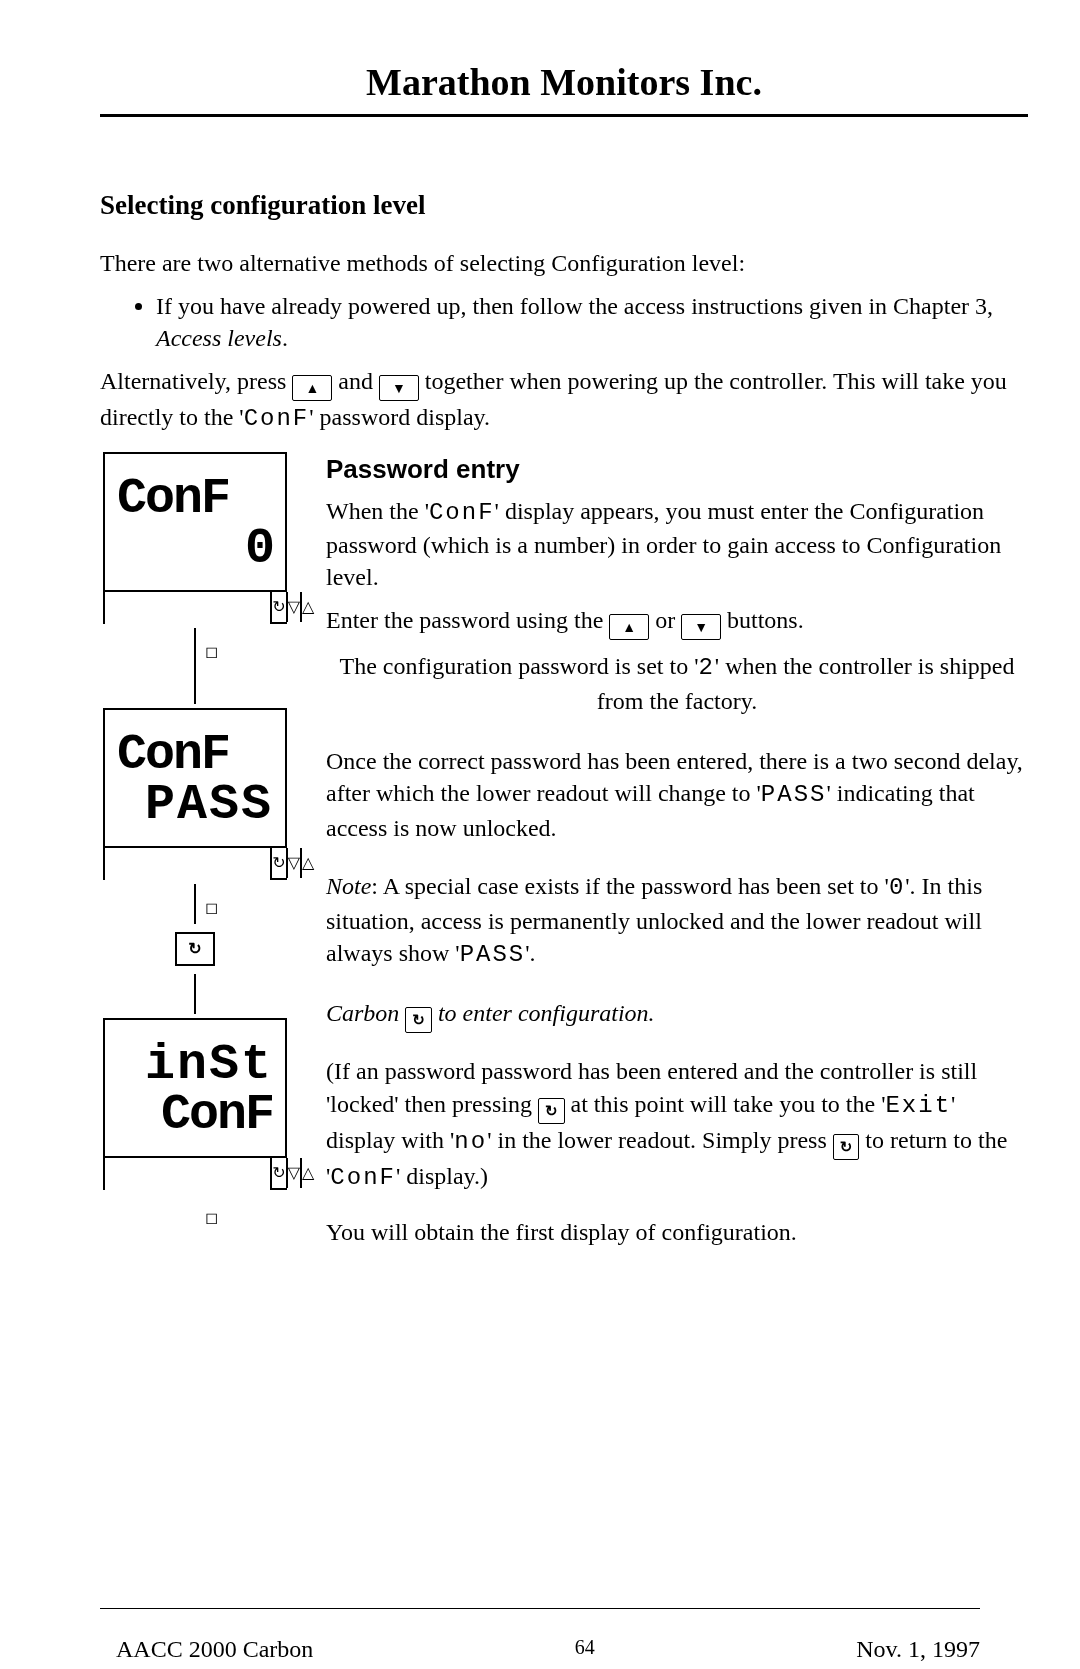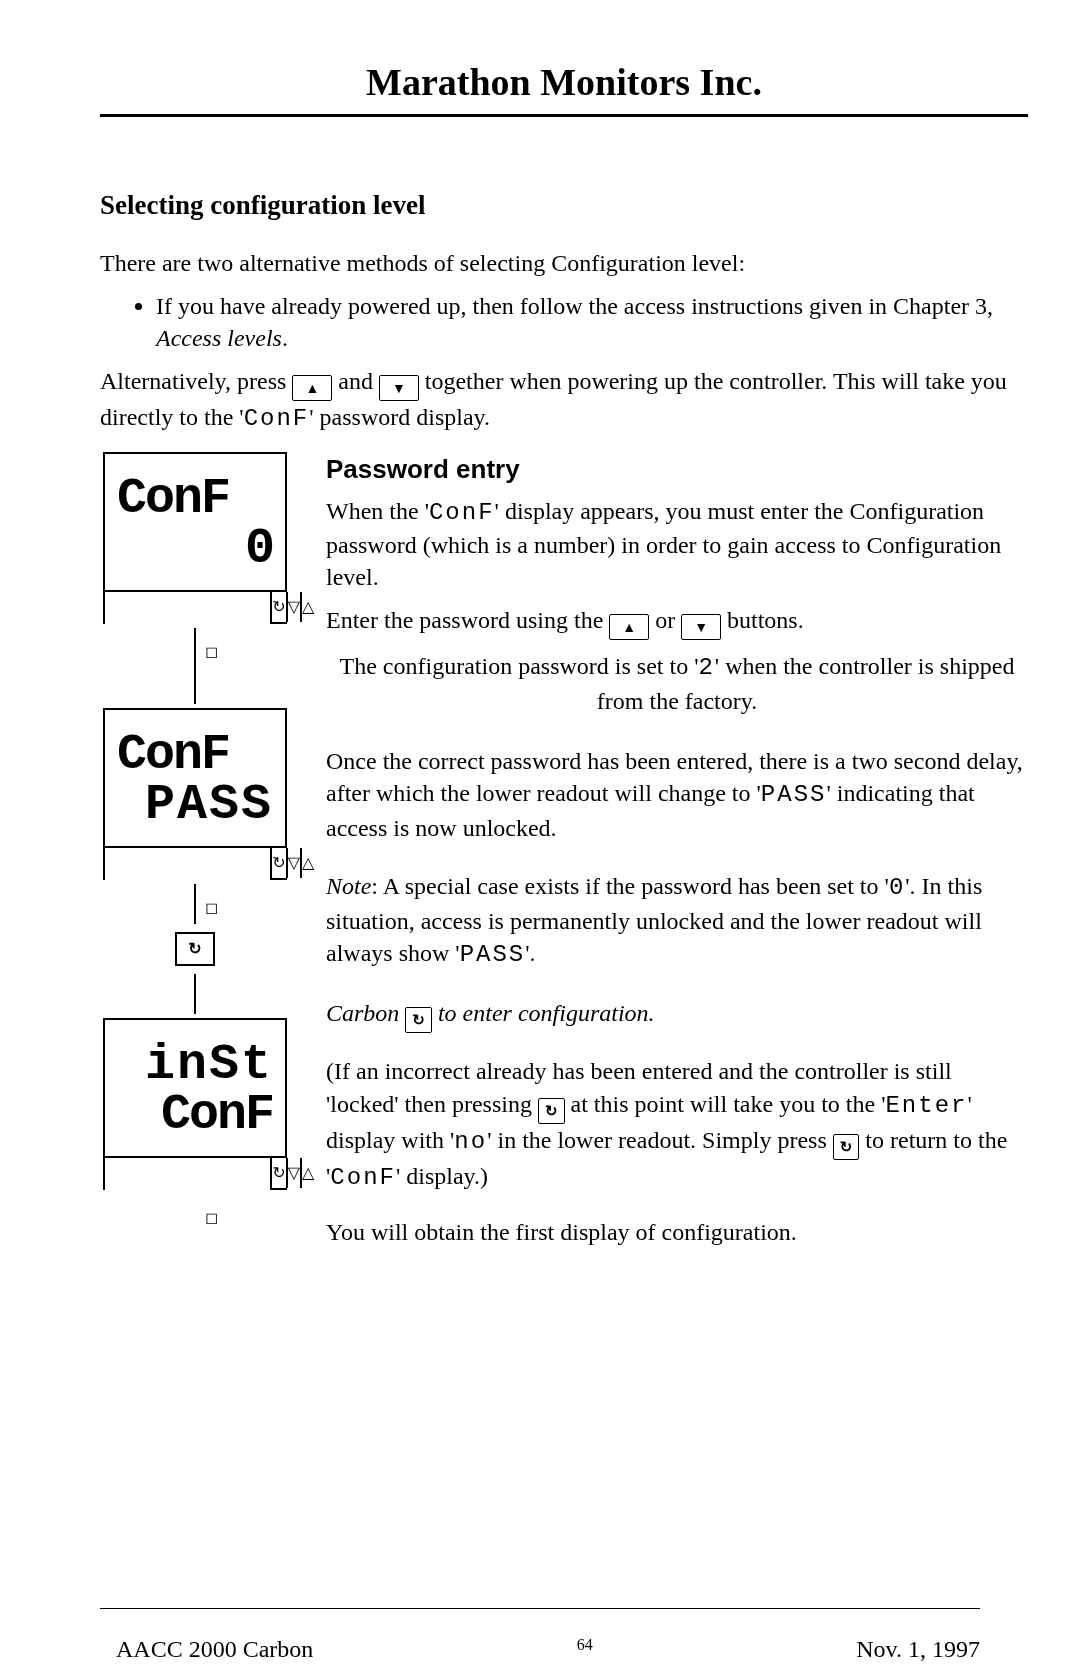--- a/index.html
+++ b/index.html
@@ -103,21 +103,21 @@
   .dev-btn.scroll::before { content: "↻"; font-size: 16px; }
   .dev-btn.down::before { content: "▽"; font-size: 16px; }
   .dev-btn.up::before { content: "△"; font-size: 16px; }
 
   .vline { width: 2px; height: 76px; background: #000; margin: 4px 0; }
   .small-icon-box { border: 2px solid #000; width: 36px; height: 30px; display: flex; align-items: center; justify-content: center; margin: 4px 0; }
   .small-icon-box::before { content: "↻"; font-size:16px; font-weight: bold; }
 
   .hr-bot { position: absolute; left: 100px; right: 100px; bottom: 48px; border: none; border-top: 1.5px solid #000; }
   .footer { position: absolute; left: 116px; right: 100px; bottom: 6px; display: flex; justify-content: space-between; font-size: 24px; padding-top: 10px; }
-  .footer .page-num { font-size: 16px; }
+  .footer .page-num { font-size: 20px; }
 </style>
 </head>
 <body>
 
 <div class="page">
   <h1 class="title">Marathon Monitors Inc.</h1>
   <hr class="hr-top">
 
   <p class="section-heading">Selecting configuration level</p>
 
@@ -210,23 +210,23 @@
         <span class="italic">Note</span><span>:  A special case exists if the password has been set to '</span><span class="code-word">0</span><span>'.  In this situation, access is permanently unlocked and the lower readout will always show '</span><span class="code-word">PASS</span><span>'.</span>
       </p>
 
       <p class="italic" style="margin-bottom:22px;">
         <span>Carbon </span><span class="inline-btn sm" style="font-style:normal;">
             <span class="circ-arrow"></span>
           </span><span> to enter configuration.</span>
       </p>
 
       <p style="margin-bottom:22px;">
-        <span>(If an incorrect already has been entered and the controller is still 'locked' then pressing </span><span class="inline-btn sm">
+        <span>(If an password password has been entered and the controller is still 'locked' then pressing </span><span class="inline-btn sm">
             <span class="circ-arrow"></span>
-          </span><span> at this point will take you to the '</span><span class="code-word">Enter</span><span>' display with '</span><span class="code-word">no</span><span>' in the lower readout.  Simply press </span><span class="inline-btn sm">
+          </span><span> at this point will take you to the '</span><span class="code-word">Exit</span><span>' display with '</span><span class="code-word">no</span><span>' in the lower readout.  Simply press </span><span class="inline-btn sm">
             <span class="circ-arrow"></span>
           </span><span> to return to the '</span><span class="code-word">ConF</span><span>' display.)</span>
       </p>
 
       <p>You will obtain the first display of configuration.</p>
     </div>
   </div>
 </div>
 
 <hr class="hr-bot">

